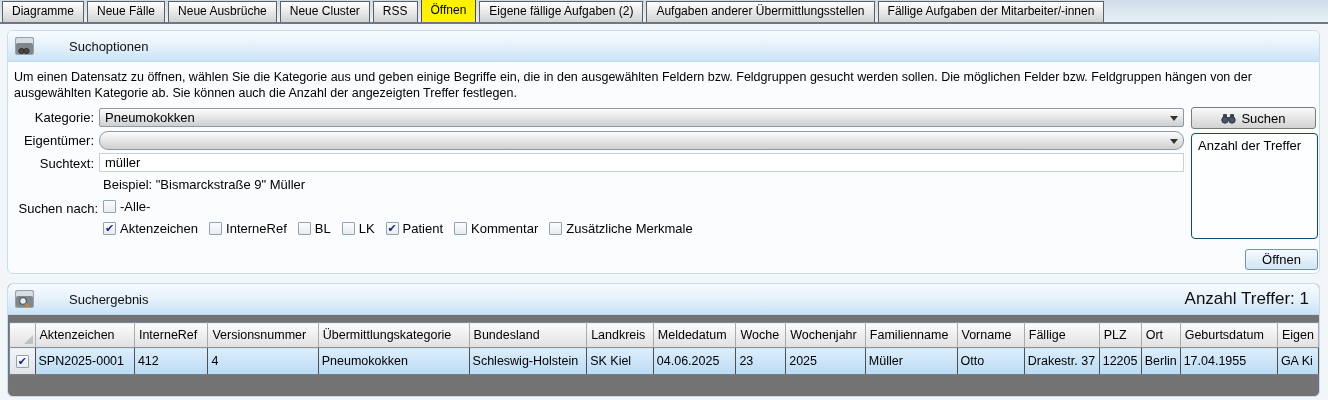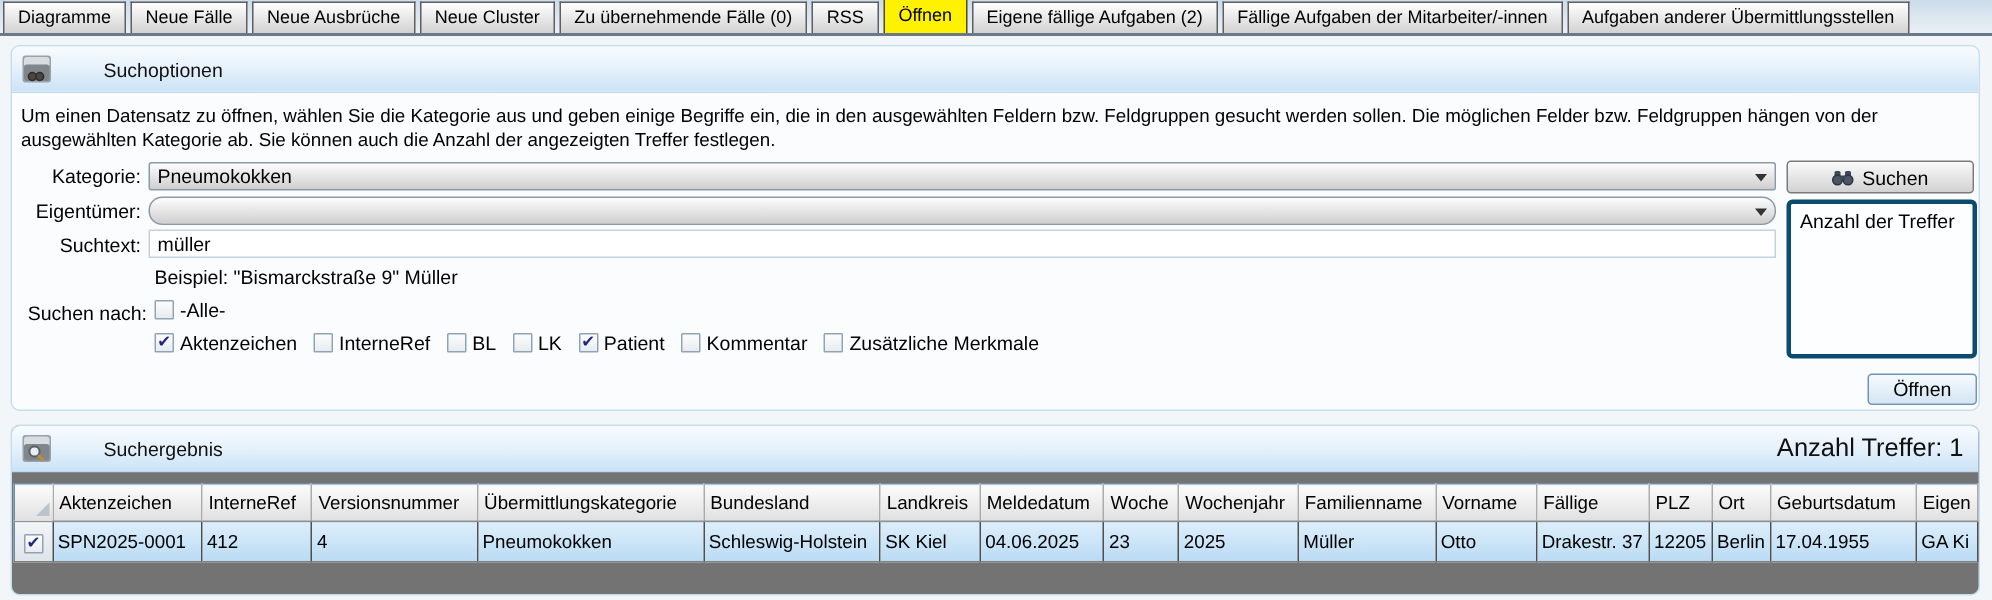--- a/index.html
+++ b/index.html
@@ -45,21 +45,21 @@
     background:linear-gradient(#ffffff,#dfe5ea); margin-right:5px; position:relative; }
   .rdot.sel::after { content:""; position:absolute; left:2px; top:2px; width:7px; height:7px;
     border-radius:50%; background:radial-gradient(circle at 35% 35%, #9cc4ea, #2f6fb6); }
   .rlabel { font-size:13px; white-space:nowrap; }
 
   .btn { position:absolute; display:flex; align-items:center; justify-content:center;
     border:1px solid #7b7b7b; border-radius:3px; background:linear-gradient(#fafafa,#d2d2d2);
     font-size:13px; cursor:default; }
   .btn-blue { border:1px solid #6f94b6; background:linear-gradient(#f6fbff,#d3e4f2); }
 
-  .groupbox { position:absolute; border:3px solid #0c4a6e; border-radius:4px; background:#fdfeff; padding:2px 4px; }
+  .groupbox { position:absolute; border:1px solid #0c4a6e; border-radius:4px; background:#fdfeff; padding:2px 4px; }
   .groupbox-title { font-size:13px; margin:2px 0 3px 2px; white-space:nowrap; }
 
   
   .tbl { position:absolute; border:1px solid #6d8ba6; background:#fff; border-collapse:collapse; table-layout:fixed; }
   .tbl th { background:linear-gradient(#fcfcfc,#e0e0e0); border-right:1px solid #ababab;
     border-bottom:1px solid #919191; font-weight:normal; font-size:12.5px; text-align:left;
     padding:3px 4px; height:25px; white-space:nowrap; overflow:hidden; }
   .tbl td { background:linear-gradient(#ddeefb,#b9dbf4); border-right:1px solid #4f4f4f;
     border-bottom:1px solid #7d7d7d; font-size:12.5px; padding:3px 3px; height:27px;
     white-space:nowrap; overflow:hidden; }
@@ -69,26 +69,25 @@
   .hdr-right { margin-left:auto; font-size:17px; color:#111; }
 </style>
 </head>
 <body>
 
 <div class="tabbar">
     <div class="tab">Diagramme</div>
     <div class="tab">Neue Fälle</div>
     <div class="tab">Neue Ausbrüche</div>
     <div class="tab">Neue Cluster</div>
-    <div class="tab">Zu übernehmende Fälle (0)</div>
     <div class="tab">RSS</div>
     <div class="tab active">Öffnen</div>
     <div class="tab">Eigene fällige Aufgaben (2)</div>
+    <div class="tab">Aufgaben anderer Übermittlungsstellen</div>
     <div class="tab">Fällige Aufgaben der Mitarbeiter/-innen</div>
-    <div class="tab">Aufgaben anderer Übermittlungsstellen</div>
   </div>
 
 <div class="panel" style="left:7px; top:30px; width:1313px; height:244px;">
   <div class="panel-header">
     <span class="cube-icon">
       <svg width="22" height="22" viewBox="0 0 22 22">
         <rect x="1" y="2" width="19" height="18" rx="2" fill="#9aa2a8"></rect>
         <rect x="2" y="3" width="17" height="7" rx="2" fill="#d8dde1"></rect>
         <rect x="2" y="8" width="17" height="11" rx="2" fill="#7f878d"></rect>
         <circle cx="7.5" cy="16" r="2.6" fill="#4c4640" stroke="#2e2a26"></circle>

